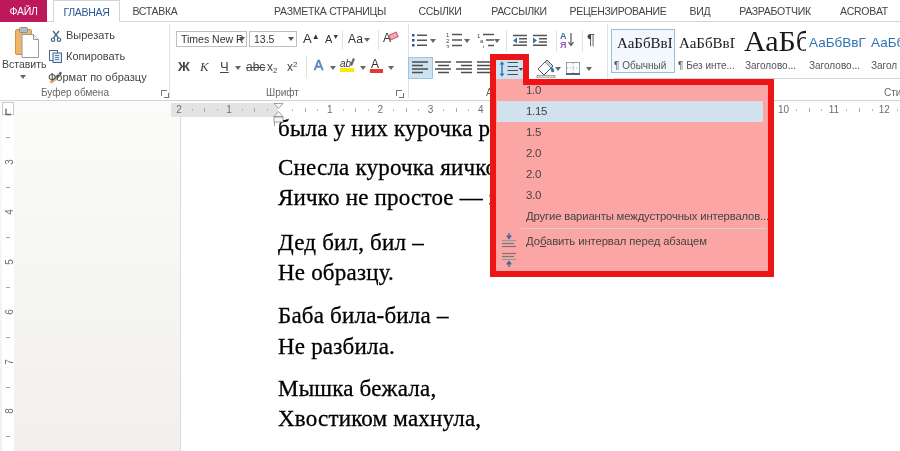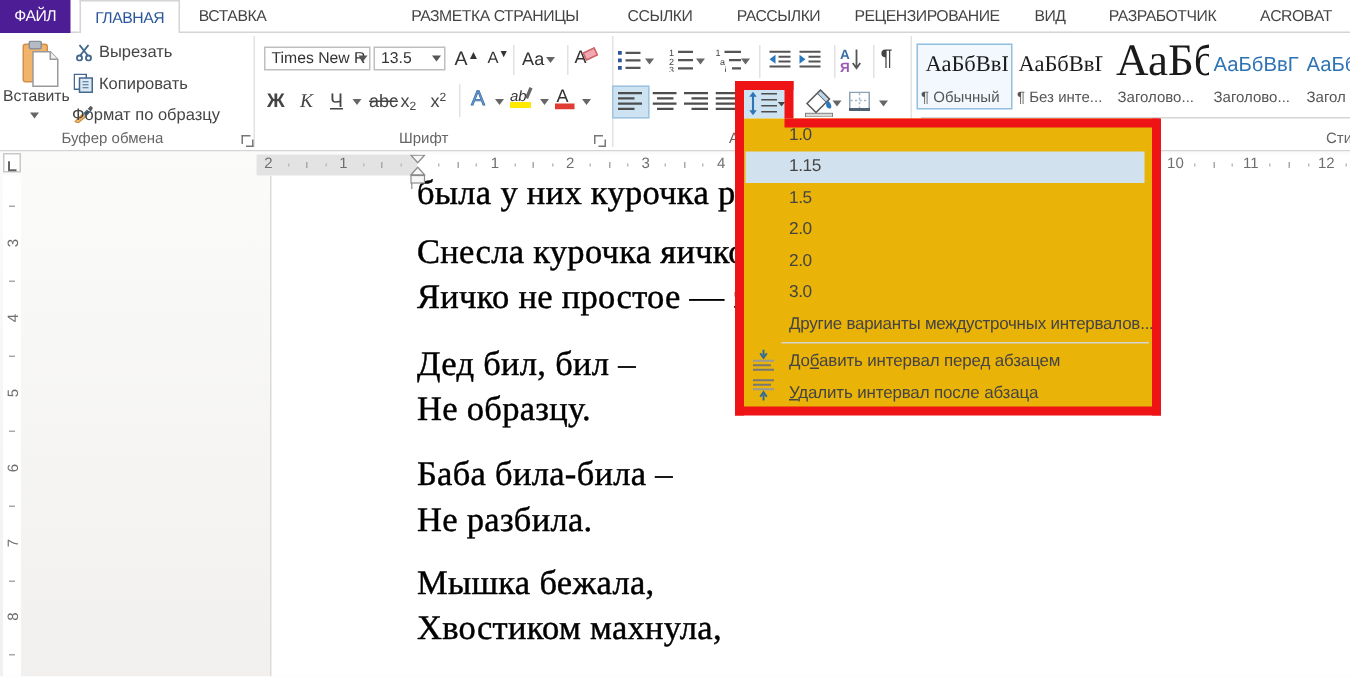--- a/index.html
+++ b/index.html
@@ -2,21 +2,21 @@
 <html><head><meta charset="utf-8">
 <style>
 *{margin:0;padding:0;box-sizing:border-box;}
 html,body{width:900px;height:451px;overflow:hidden;}
 body{position:relative;font-family:"Liberation Sans",sans-serif;background:#fff;}
 .abs{position:absolute;}
 
 #tabbar{left:0;top:0;width:900px;height:22px;background:#fff;}
 #tabline{left:0;top:21px;width:900px;height:1px;background:#d4d4d4;}
 .tab{position:absolute;top:0;height:22px;line-height:23px;font-size:10.5px;letter-spacing:-0.3px;color:#444;text-align:center;white-space:nowrap;}
-#tfile{left:0;width:47px;background:#4c1d95;color:#fff;}
+#tfile{left:0;width:47px;background:#be185d;color:#fff;}
 #thome{left:53px;width:67px;background:#fff;color:#2b579a;border:1px solid #d4d4d4;border-bottom:none;z-index:3;}
 
 #ribbon{left:0;top:22px;width:900px;height:79px;background:#fff;}
 #ribline{left:0;top:100px;width:900px;height:1px;background:#d4d4d4;}
 .gsep{position:absolute;top:24px;height:74px;width:1px;background:#e2e2e2;}
 .glabel{position:absolute;top:87px;font-size:10px;color:#666;}
 .dlg{position:absolute;top:90px;width:9px;height:9px;}
 .dlg:before{content:"";position:absolute;left:0;top:0;width:5px;height:5px;border-left:1px solid #777;border-top:1px solid #777;}
 .dlg:after{content:"";position:absolute;right:1px;bottom:1px;width:4px;height:4px;border-right:1px solid #777;border-bottom:1px solid #777;}
 .btxt{position:absolute;font-size:11px;color:#444;white-space:nowrap;}
@@ -29,21 +29,21 @@
 .rdot{position:absolute;top:6px;width:1px;height:2px;background:#bbb;}
 #vruler{left:2px;top:117px;width:12px;height:334px;background:#fff;}
 .vnum{position:absolute;left:-2px;font-size:10px;color:#6e6e6e;transform:rotate(-90deg);width:20px;text-align:center;line-height:12px;}
 .vtick{position:absolute;left:4px;height:1px;width:4px;background:#aaa;}
 #tabsel{left:2px;top:102px;width:12px;height:13px;background:#fff;border:1px solid #c9c9c9;}
 
 #docarea{left:0;top:101px;width:900px;height:350px;background:linear-gradient(#fbfbfa,#f1f0ee);}
 #page{left:180px;top:103px;width:720px;height:348px;background:#fff;border-left:1px solid #dddbd9;}
 .dl{position:absolute;font-family:"Liberation Serif",serif;font-size:23px;line-height:22px;color:#000;white-space:pre;letter-spacing:0.2px;-webkit-text-stroke:0.3px #000;}
 
-#menu{left:495px;top:79px;width:273px;height:193px;background:#eab308;font-size:12px;color:#444;}
+#menu{left:495px;top:79px;width:273px;height:193px;background:#fca5a5;font-size:12px;color:#444;}
 .mi{position:absolute;left:31px;white-space:pre;}
 #hl{left:2px;top:22px;width:266px;height:21px;background:#d2e1ee;}
 #msep{left:26px;top:148.5px;width:245px;height:1px;background:#d4d4d4;}
 
 .red{position:absolute;background:#ee1315;z-index:9;}
 </style></head>
 <body>
 
 <div class="abs" id="tabbar"></div>
 <div class="abs" id="tabline"></div>
@@ -305,21 +305,20 @@
 <div class="abs" id="hl"></div>
 <div class="mi" style="top:5px;font-size:11.5px;letter-spacing:-0.3px;">1.0</div>
 <div class="mi" style="top:26px;font-size:11.5px;letter-spacing:-0.3px;">1.15</div>
 <div class="mi" style="top:47px;font-size:11.5px;letter-spacing:-0.3px;">1.5</div>
 <div class="mi" style="top:68px;font-size:11.5px;letter-spacing:-0.3px;">2.0</div>
 <div class="mi" style="top:89px;font-size:11.5px;letter-spacing:-0.3px;">2.0</div>
 <div class="mi" style="top:110px;font-size:11.5px;letter-spacing:-0.3px;">3.0</div>
 <div class="mi" style="top:131px;font-size:11.3px;letter-spacing:-0.15px;">Другие варианты междустрочных интервалов...</div>
 <div class="abs" id="msep"></div>
 <div class="mi" style="top:156px;font-size:11.3px;letter-spacing:-0.1px;">До<u>б</u>авить интервал перед абзацем</div>
-<div class="mi" style="top:177px;font-size:11.3px;letter-spacing:-0.1px;"><u>У</u>далить интервал после абзаца</div>
 <div class="abs" style="left:6px;top:154px;"><svg width="16" height="15" viewBox="0 0 16 15">
 <path d="M8 0 v4 M5.8 2.5 L8 5.5 L10.2 2.5" stroke="#2f6a99" stroke-width="1.3" fill="none"></path>
 <path d="M1 7.5 h14" stroke="#999" stroke-width="1.2"></path>
 <path d="M1 10.5 h12" stroke="#777" stroke-width="1.2"></path>
 <path d="M1 13.5 h14" stroke="#777" stroke-width="1.2"></path>
       </svg></div>
 <div class="abs" style="left:6px;top:173px;"><svg width="16" height="16" viewBox="0 0 16 16">
 <path d="M1 1.5 h14" stroke="#777" stroke-width="1.2"></path>
 <path d="M1 4.5 h12" stroke="#777" stroke-width="1.2"></path>
 <path d="M1 7.5 h14" stroke="#999" stroke-width="1.2"></path>

